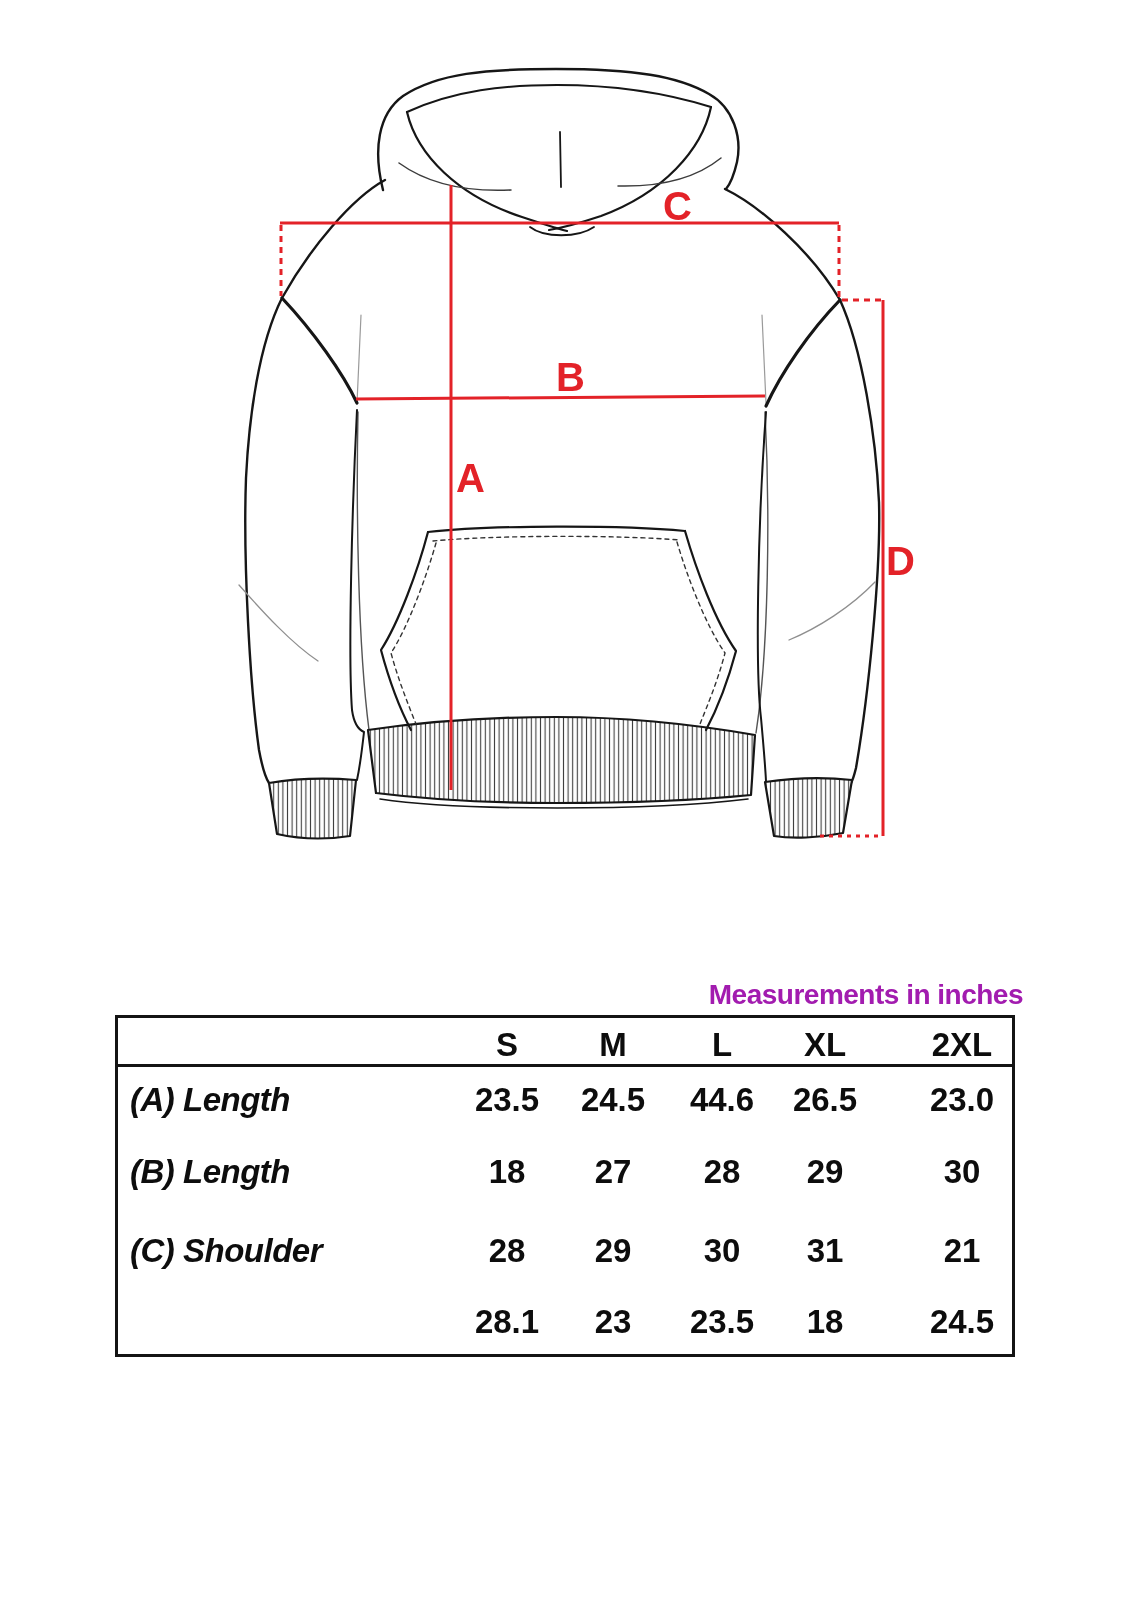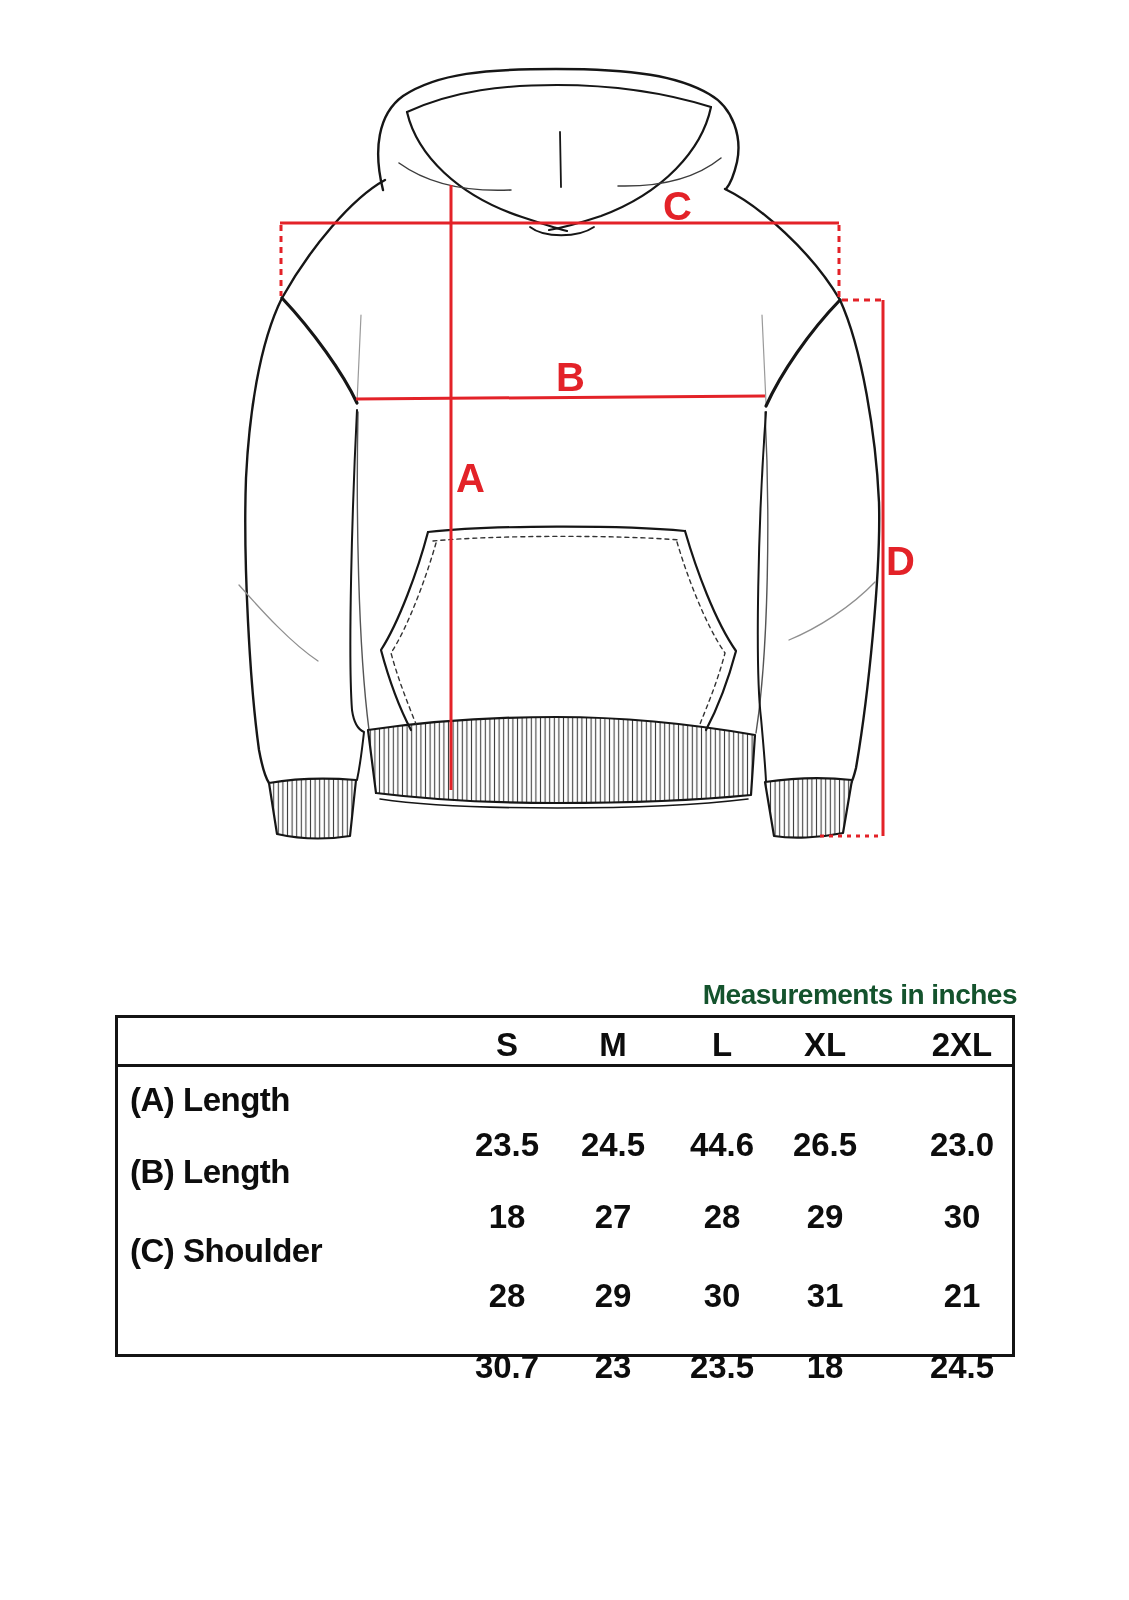--- a/index.html
+++ b/index.html
@@ -7,44 +7,44 @@
     position:relative;
     width:1129px;height:1600px;
     background:#ffffff;
     font-family:"Liberation Sans", sans-serif;
     overflow:hidden;
   }
   .hoodie-svg{position:absolute;left:0;top:0;display:block;}
 
   .measure-note{
     position:absolute;
-    top:979px;right:112px;
-    font-size:28px;font-weight:bold;color:#14532d;
+    top:979px;right:106px;
+    font-size:28px;font-weight:bold;color:#a21caf;
     letter-spacing:-0.5px;
     white-space:nowrap;
   }
   .size-table{
     position:absolute;
     left:115px;top:1015px;
     width:894px;height:336px;
     border:3px solid #141414;
     background:#fff;
   }
   .hdr-line{
     position:absolute;left:0;right:0;top:46px;height:3px;background:#141414;
   }
   .hcell,.vcell,.rlabel{
     position:absolute;
     font-weight:bold;color:#0d0d0d;
     font-size:33px;line-height:34px;
     white-space:nowrap;
   }
   .hcell{top:10px;transform:translateX(-50%);}
-  .vcell{transform:translateX(-50%);margin-top:45px;}
-  .rlabel{left:12px;letter-spacing:-0.5px;}
+  .vcell{transform:translateX(-50%);}
+  .rlabel{left:12px;letter-spacing:-0.5px;font-style:italic;}
   
   .c0{left:389px}.c1{left:495px}.c2{left:604px}.c3{left:707px}.c4{left:844px}
   
   .r0{top:65px}.r1{top:137px}.r2{top:216px}.r3{top:287px}
 </style>
 </head>
 <body>
 
 <div class="page">
 
@@ -145,20 +145,20 @@
     <span class="vcell r1 c3">29</span>
     <span class="vcell r1 c4">30</span>
 
     <span class="rlabel r2">(C) Shoulder</span>
     <span class="vcell r2 c0">28</span>
     <span class="vcell r2 c1">29</span>
     <span class="vcell r2 c2">30</span>
     <span class="vcell r2 c3">31</span>
     <span class="vcell r2 c4">21</span>
 
-    <span class="vcell r3 c0">30.7</span>
+    <span class="vcell r3 c0">28.1</span>
     <span class="vcell r3 c1">23</span>
     <span class="vcell r3 c2">23.5</span>
     <span class="vcell r3 c3">18</span>
     <span class="vcell r3 c4">24.5</span>
   </div>
 
 </div>
 
 </body></html>

